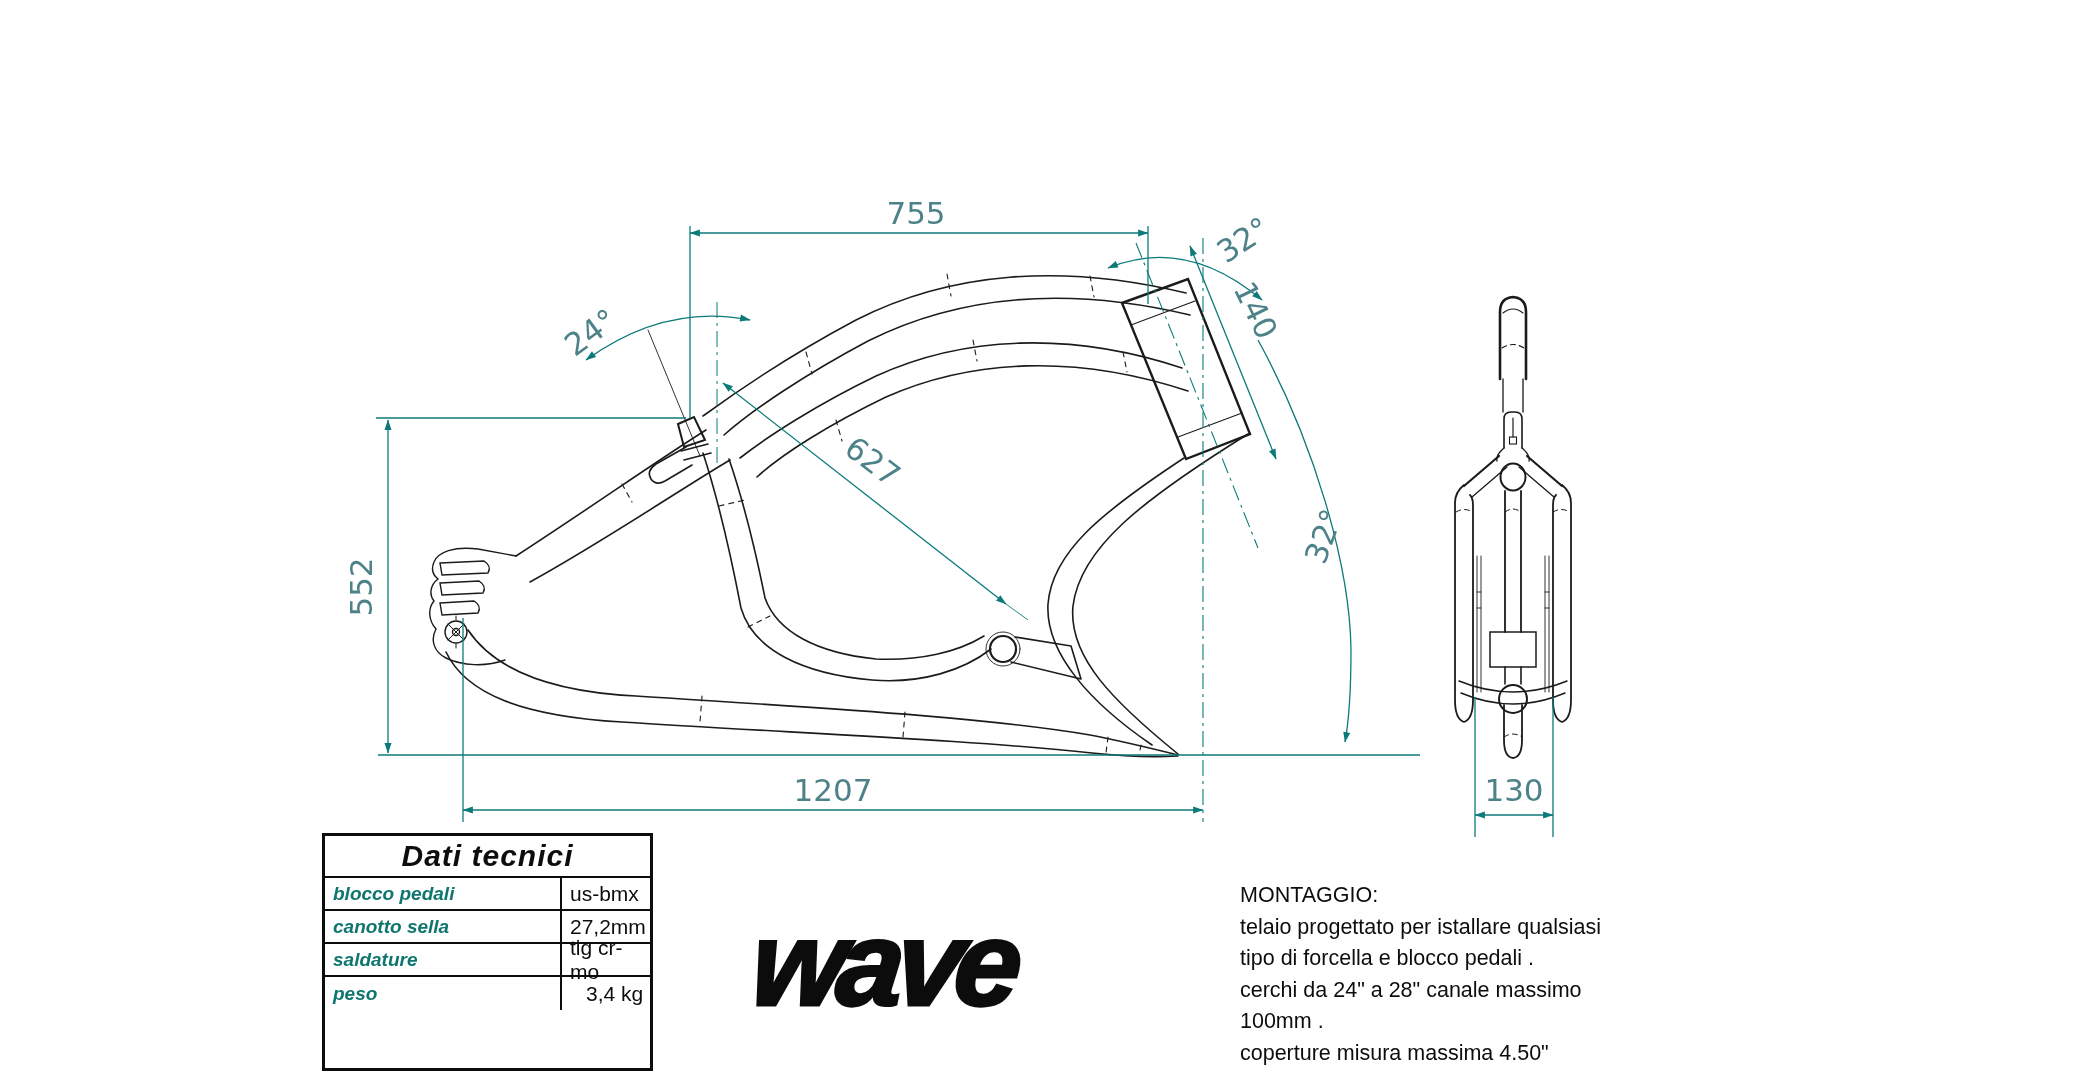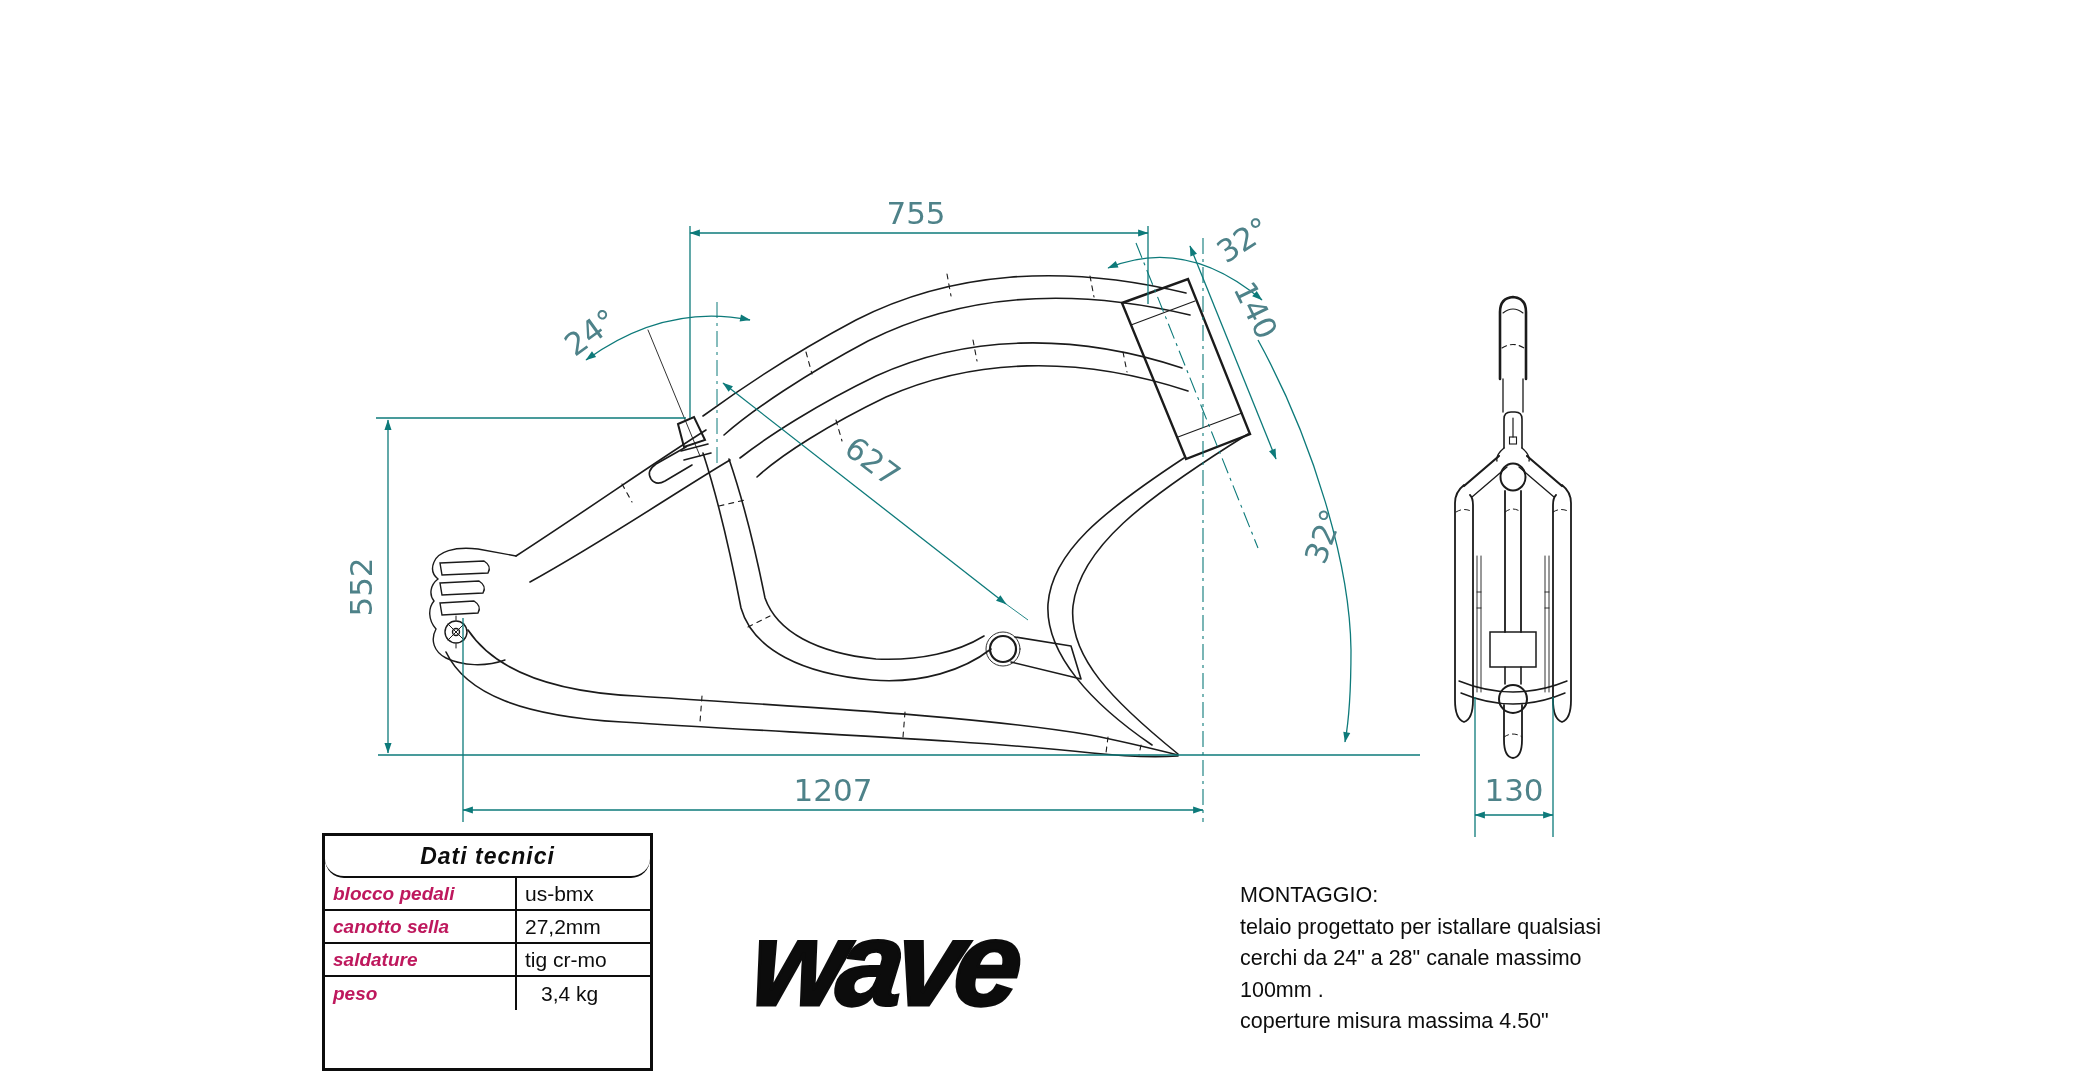--- a/index.html
+++ b/index.html
@@ -4,27 +4,27 @@
 <style>
   html,body{margin:0;padding:0;background:#ffffff;}
   #stage{position:relative;width:2079px;height:1080px;background:#ffffff;overflow:hidden;
          font-family:"Liberation Sans",sans-serif;}
   #drawing-svg{position:absolute;left:0;top:0;}
 
   
   #dati-table{position:absolute;left:322px;top:833px;width:331px;height:238px;
               border:3px solid #0d0d0d;box-sizing:border-box;background:#fff;}
   #dati-table .t-title{height:40px;border-bottom:2px solid #0d0d0d;display:flex;
-              align-items:center;justify-content:center;font-size:23px;font-weight:bold;
-              font-style:italic;color:#0d0d0d;letter-spacing:1px;border-radius:19px;}
+              align-items:center;justify-content:center;font-size:30px;font-weight:bold;
+              font-style:italic;color:#0d0d0d;letter-spacing:1px;}
   #dati-table .t-row{height:33px;border-bottom:2px solid #0d0d0d;display:flex;box-sizing:border-box;}
   #dati-table .t-row:last-child{border-bottom:none;gap:16px;}
-  #dati-table .t-label{width:192px;border-right:2px solid #0d0d0d;display:flex;align-items:center;
+  #dati-table .t-label{width:237px;border-right:2px solid #0d0d0d;display:flex;align-items:center;
               padding-left:8px;box-sizing:border-box;font-size:19px;font-weight:bold;
-              font-style:italic;color:#be185d;}
+              font-style:italic;color:#0f766e;}
   #dati-table .t-value{flex:1;display:flex;align-items:center;padding-left:8px;
               font-size:21px;font-weight:normal;color:#0d0d0d;}
 
   
   #wave-logo{position:absolute;left:752px;top:898px;width:410px;height:140px;
              font-size:120px;font-weight:bold;font-style:italic;color:#0c0c0c;
              letter-spacing:-8px;transform:skewX(-6deg);line-height:130px;
              -webkit-text-stroke:3px #0c0c0c;}
 
   
@@ -220,18 +220,19 @@
       <div class="t-label">peso</div>
       <div class="t-value">3,4 kg</div>
     </div>
   </div>
 
   <div id="wave-logo">wave</div>
 
   <div id="montaggio">
     <div>MONTAGGIO:</div>
     <div>telaio progettato per istallare qualsiasi</div>
+    <div>tipo di forcella e blocco pedali .</div>
     <div>cerchi da 24" a 28" canale massimo</div>
     <div>100mm .</div>
     <div>coperture misura massima 4.50"</div>
   </div>
 
 </div>
 
 </body></html>

